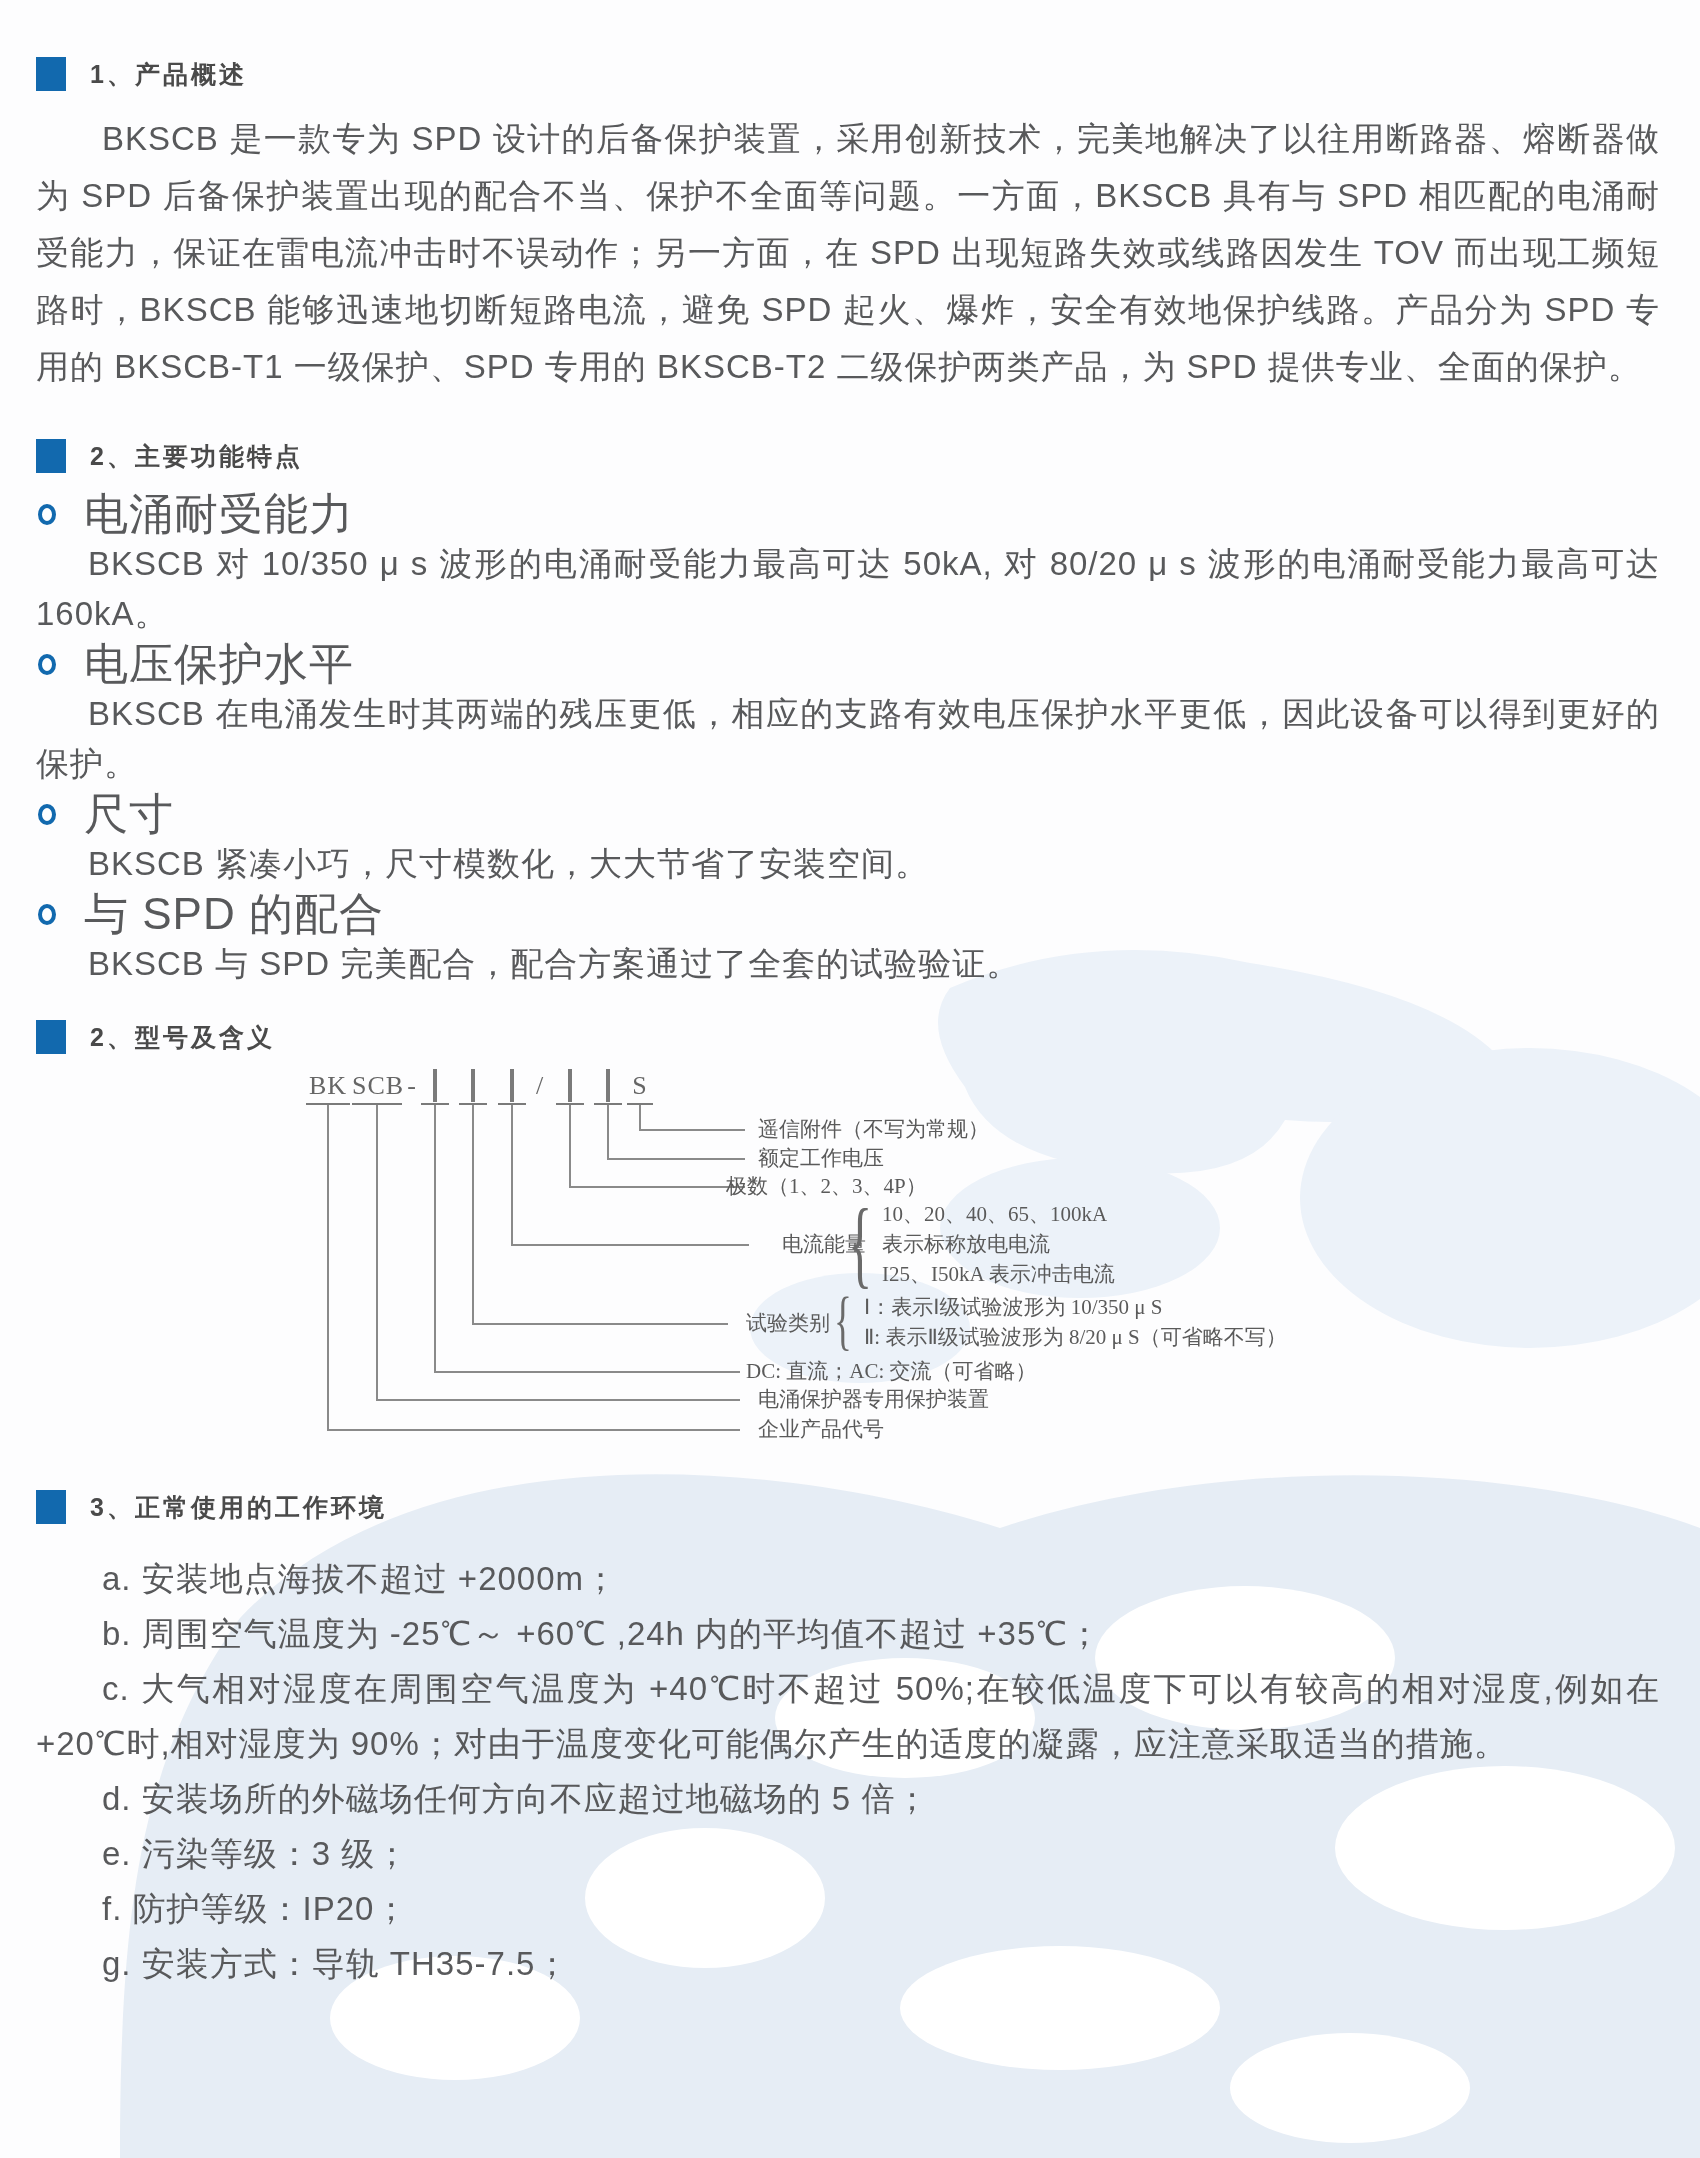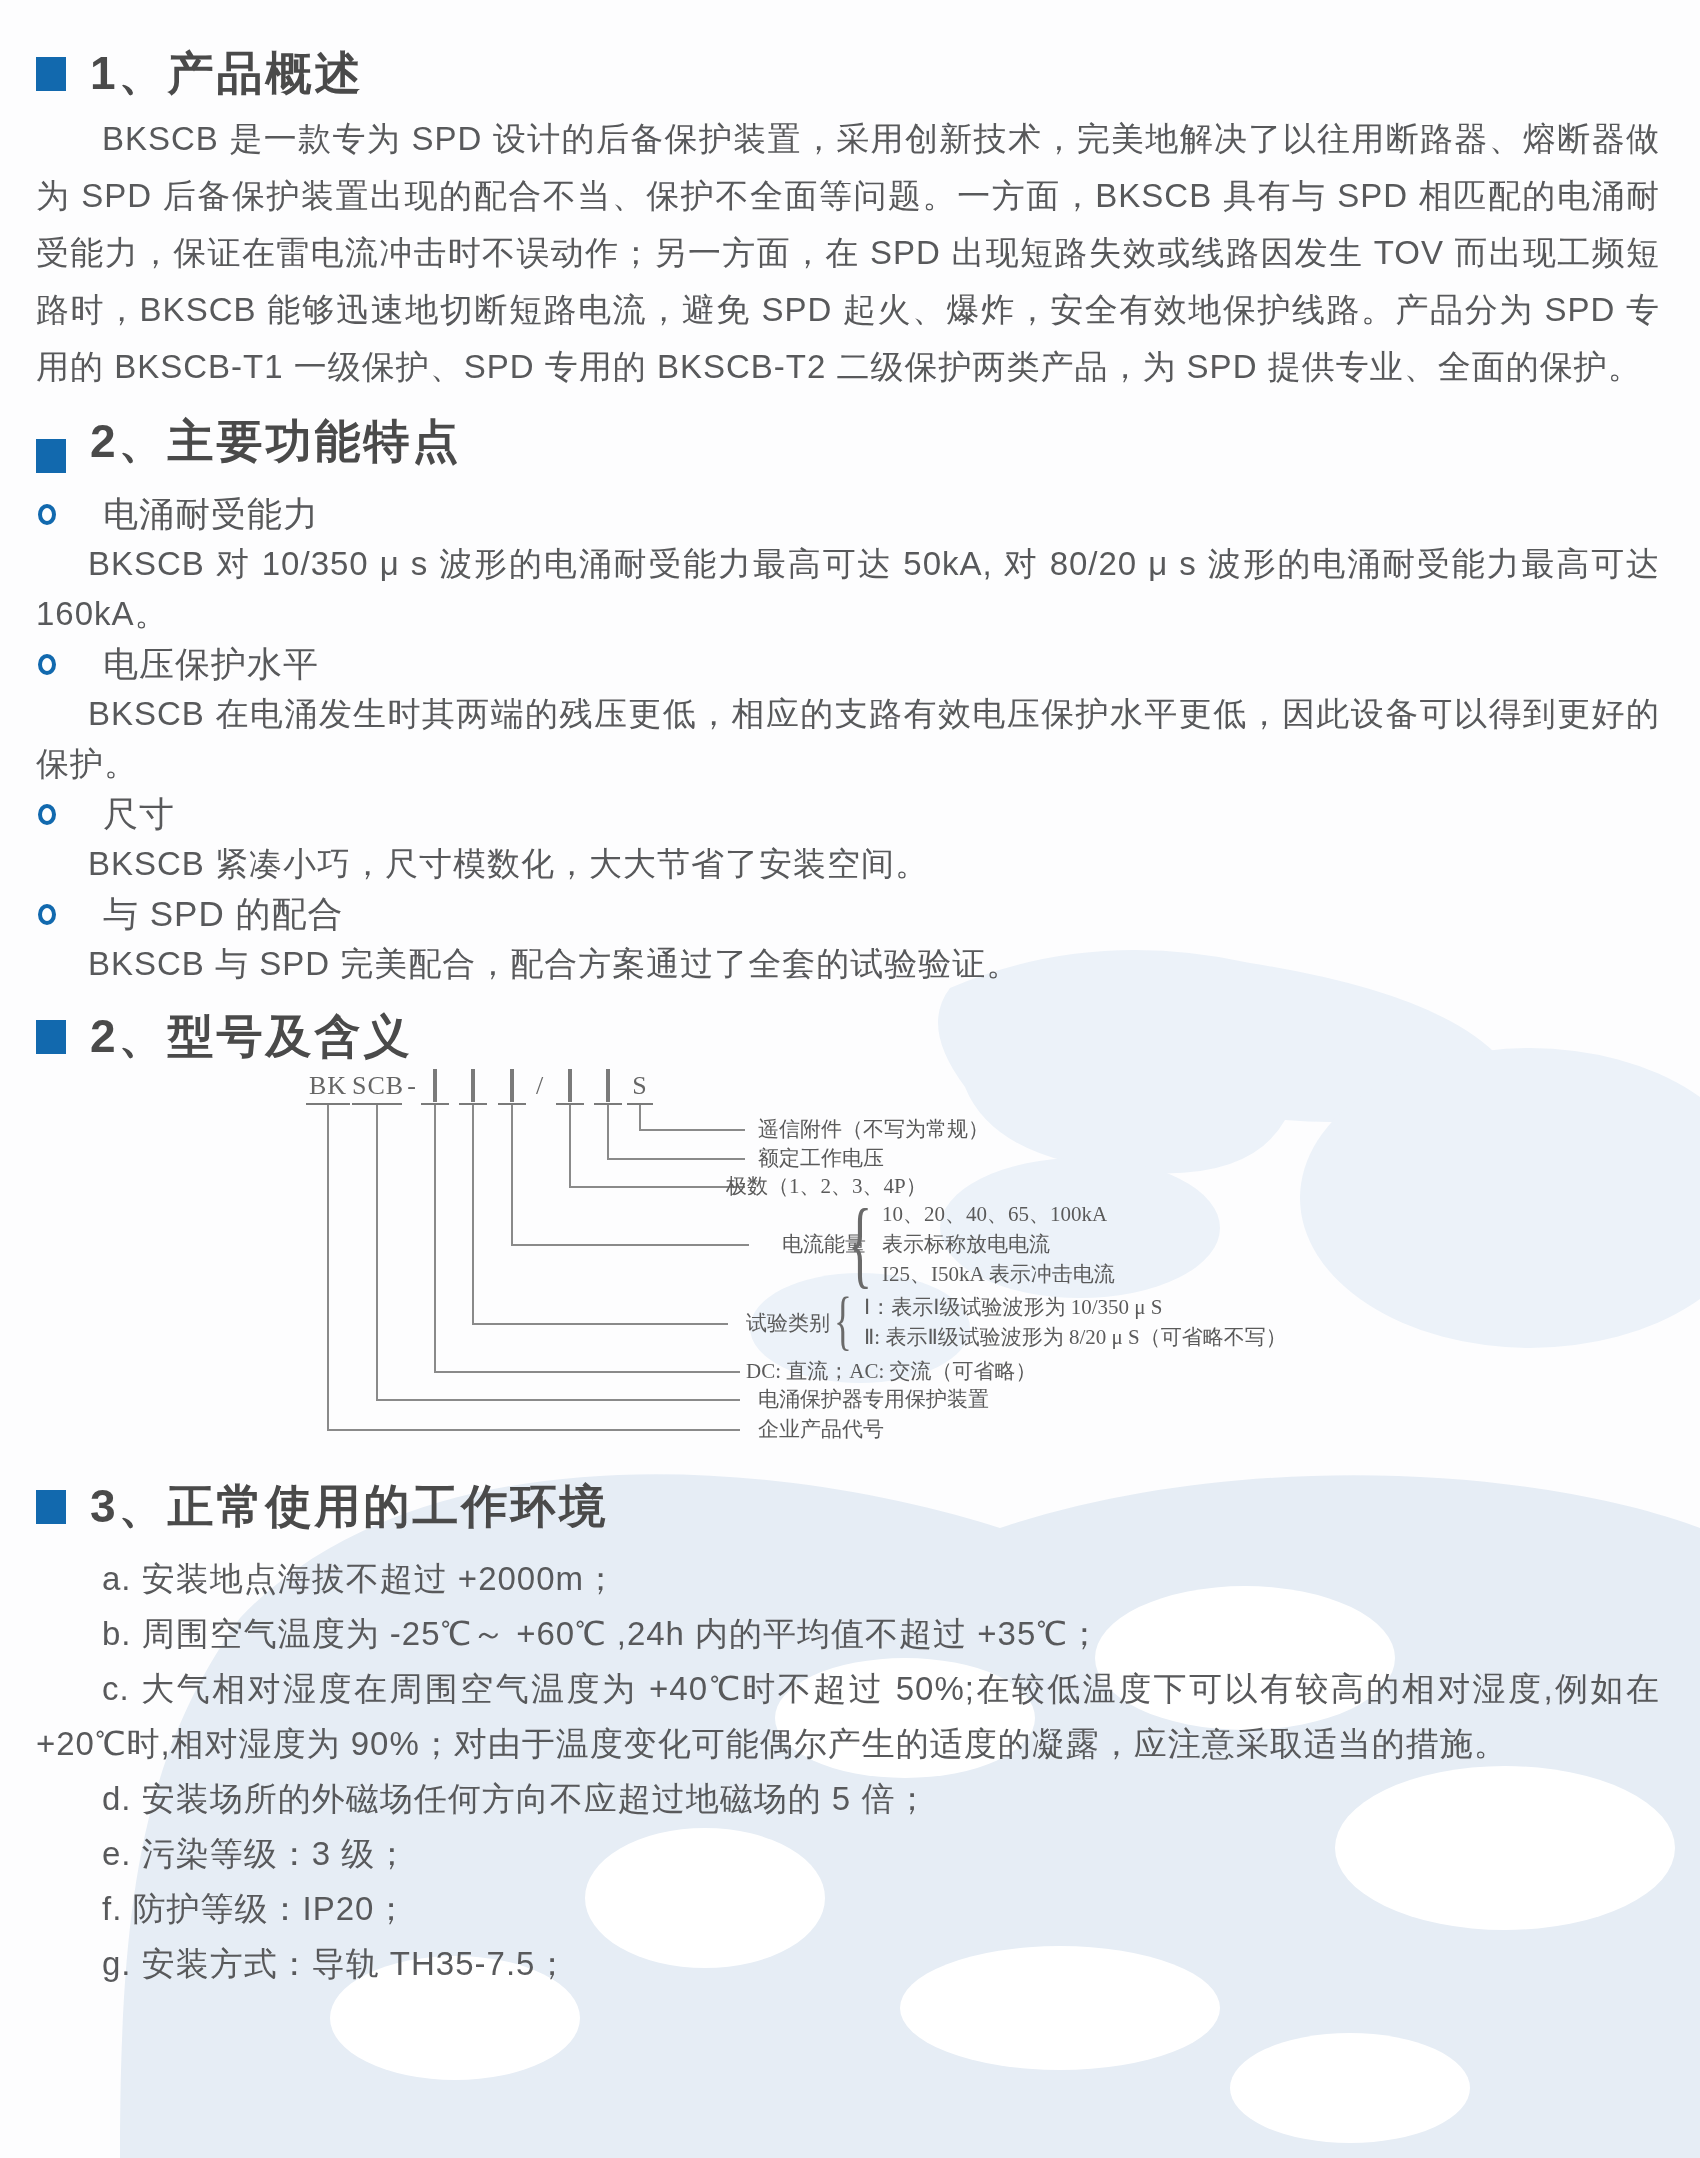--- a/index.html
+++ b/index.html
@@ -3,30 +3,30 @@
 <meta charset="utf-8">
 <style>
   * { margin:0; padding:0; box-sizing:border-box; }
   html,body { width:1700px; height:2158px; background:#fdfdfe; overflow:hidden;
               font-family:"Liberation Sans", sans-serif; }
   .watermark { position:absolute; left:0; top:898px; z-index:0; pointer-events:none; }
   .page { position:relative; z-index:1; width:1700px; height:2158px; padding:52px 40px 0 36px; }
 
   .sec-head { display:flex; align-items:center; gap:24px; height:44px; }
   .sq { width:30px; height:34px; background:#1269ae; flex:0 0 auto; }
-  .sec-head .htxt { font-size:46px; font-weight:bold; color:#4a4a4a; letter-spacing:3px; }
+  .sec-head .htxt { font-size:25px; font-weight:bold; color:#4a4a4a; letter-spacing:3px; }
 
   .para { margin-top:14px; font-size:33px; color:#58595b; line-height:57px;
           text-align:justify; text-indent:66px; letter-spacing:1px; }
 
   .features { margin-top:16px; }
   .f-title-row { display:flex; align-items:center; gap:28px; height:50px; }
   .ring { width:18px; height:21px; border:4px solid #1269ae; border-radius:50%;
           background:#fff; flex:0 0 auto; margin-left:2px; }
-  .f-title { font-size:35px; color:#58595b; letter-spacing:1px;margin-left:19px; }
+  .f-title { font-size:44px; color:#58595b; letter-spacing:1px; }
   .f-desc { font-size:33px; color:#58595b; line-height:50px; text-align:justify;
             text-indent:52px; letter-spacing:1px; }
 
   .sec2-head { margin-top:34px;align-items:flex-end; }
   .model-head { margin-top:26px; }
   .env-head  { margin-top:26px; }
 
   
   .diagram { position:relative; height:398px; margin-top:2px; font-family:"Liberation Serif", serif; }
   .tok { position:absolute; top:8px; height:36px; text-align:center; font-size:26px;

